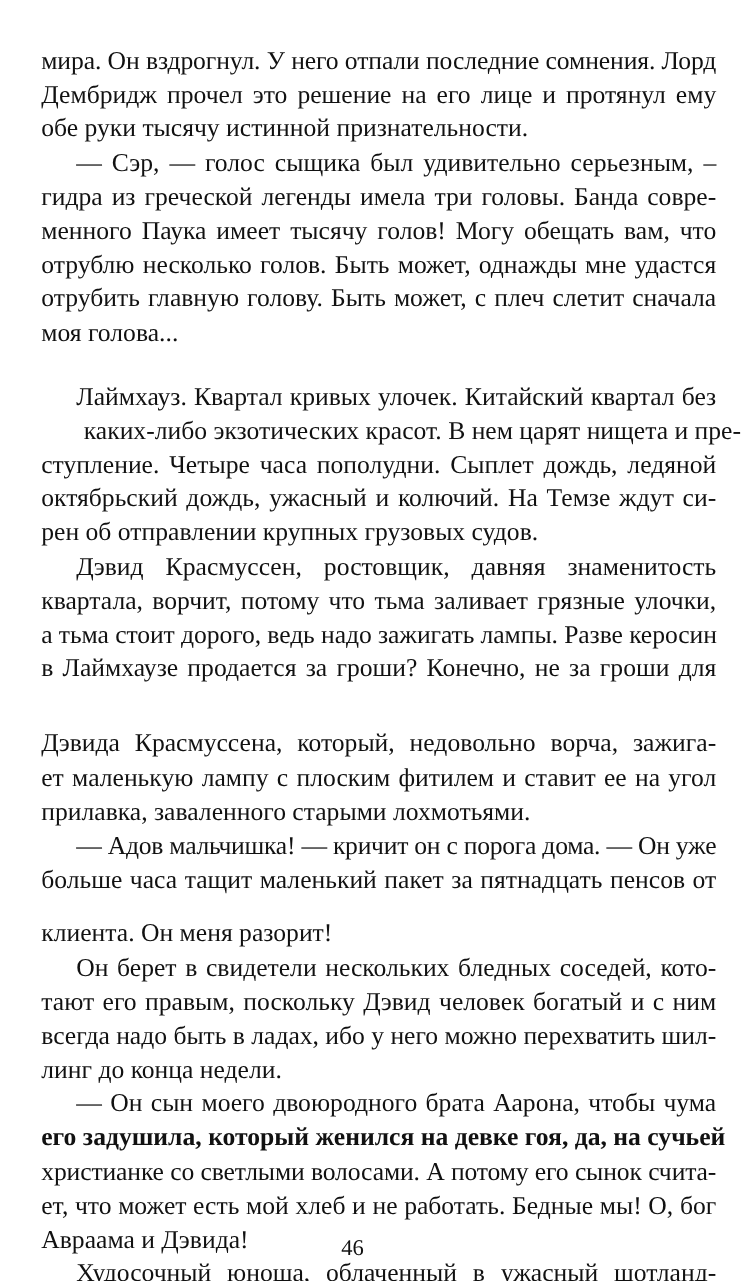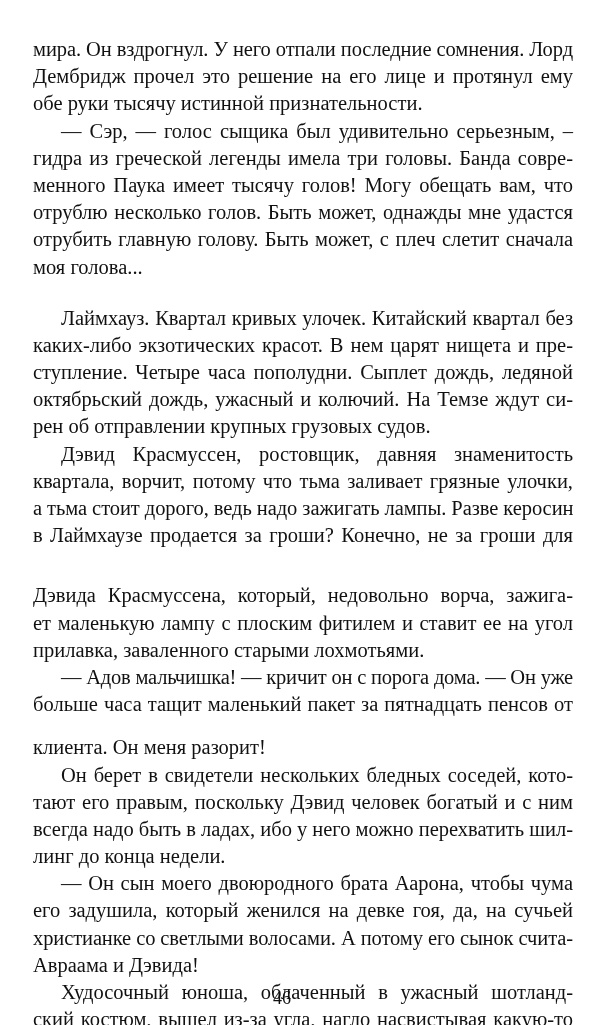--- a/index.html
+++ b/index.html
@@ -31,21 +31,21 @@
     <span class="line indent" style="display: block;">— Сэр, — голос сыщика был удивительно серьезным, –</span>
     <span class="line" style="display: block;">гидра из греческой легенды имела три головы. Банда совре-</span>
     <span class="line" style="display: block;">менного Паука имеет тысячу голов! Могу обещать вам, что</span>
     <span class="line" style="display: block;">отрублю несколько голов. Быть может, однажды мне удастся</span>
     <span class="line" style="display: block;">отрубить главную голову. Быть может, с плеч слетит сначала</span>
     <span class="line last" style="display: block;">моя голова...</span>
   </div>
   <div class="gap"></div>
   <div>
     <span class="line indent" style="display: block;">Лаймхауз. Квартал кривых улочек. Китайский квартал без</span>
-    <span class="line" style="display: block;">каких-либо экзотических красот. В нем царят нищета и пре-</span>
+    <span class="line" style="display: block; margin-left: 34px;">каких-либо экзотических красот. В нем царят нищета и пре-</span>
     <span class="line" style="display: block;">ступление. Четыре часа пополудни. Сыплет дождь, ледяной</span>
     <span class="line" style="display: block;">октябрьский дождь, ужасный и колючий. На Темзе ждут си-</span>
     <span class="line last" style="display: block;">рен об отправлении крупных грузовых судов.</span>
   </div>
   <div>
     <span class="line indent" style="display: block;">Дэвид Красмуссен, ростовщик, давняя знаменитость</span>
     <span class="line" style="display: block;">квартала, ворчит, потому что тьма заливает грязные улочки,</span>
     <span class="line" style="display: block; letter-spacing: -0.0666667px;">а тьма стоит дорого, ведь надо зажигать лампы. Разве керосин</span>
     <span class="line" style="display: block;">в Лаймхаузе продается за гроши? Конечно, не за гроши для</span>
     <span class="line" style="display: block; margin-top: 33px;">Дэвида Красмуссена, который, недовольно ворча, зажига-</span>
@@ -58,22 +58,23 @@
     <span class="line last" style="display: block; margin-top: 16px;">клиента. Он меня разорит!</span>
   </div>
   <div>
     <span class="line indent" style="display: block;">Он берет в свидетели нескольких бледных соседей, кото-</span>
     <span class="line" style="display: block;">тают его правым, поскольку Дэвид человек богатый и с ним</span>
     <span class="line" style="display: block; letter-spacing: -0.0169492px;">всегда надо быть в ладах, ибо у него можно перехватить шил-</span>
     <span class="line last" style="display: block;">линг до конца недели.</span>
   </div>
   <div>
     <span class="line indent" style="display: block;">— Он сын моего двоюродного брата Аарона, чтобы чума</span>
-    <span class="line" style="display: block;">его задушила, который женился на девке гоя, да, на сучьей</span>
+    <span class="line" style="display: block; font-weight: bold;">его задушила, который женился на девке гоя, да, на сучьей</span>
     <span class="line" style="display: block; letter-spacing: -0.103448px;">христианке со светлыми волосами. А потому его сынок счита-</span>
+    <span class="line" style="display: block;">ет, что может есть мой хлеб и не работать. Бедные мы! О, бог</span>
     <span class="line last" style="display: block;">Авраама и Дэвида!</span>
   </div>
   <div>
     <span class="line indent" style="display: block;">Худосочный юноша, облаченный в ужасный шотланд-</span>
     <span class="line" style="display: block;">ский костюм, вышел из-за угла, нагло насвистывая какую-то</span>
 
   </div>
 </div>
 
 <div class="page-number">46</div>

